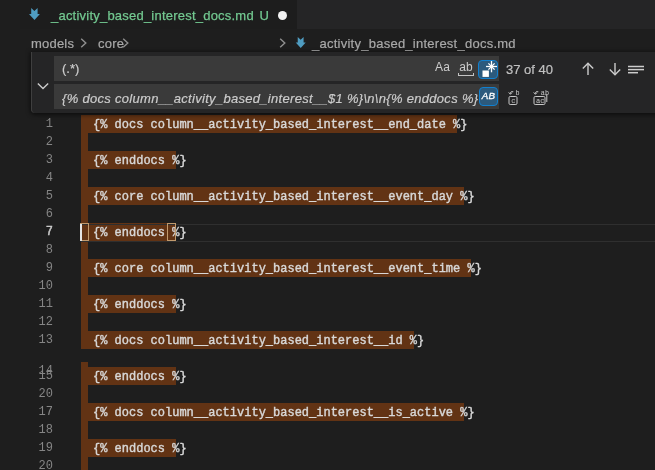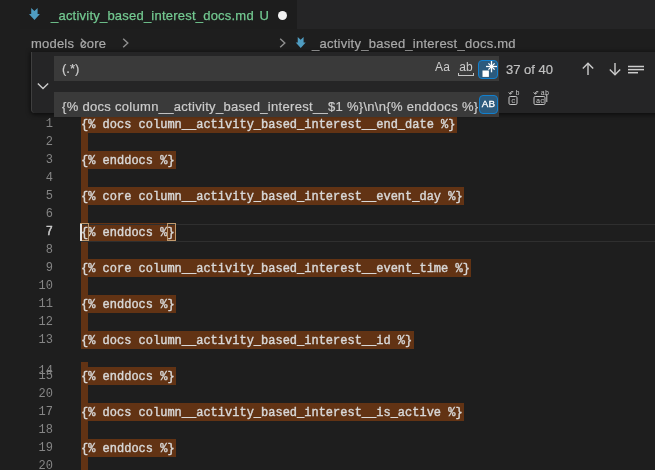--- a/index.html
+++ b/index.html
@@ -14,28 +14,28 @@
   #tab .u { position:absolute; left:239.5px; top:7.5px; font-size:13px; color:#73c991; -webkit-text-stroke:0.25px #73c991; }
   #tab .dot { position:absolute; left:258px; top:11px; width:9px; height:9px; border-radius:50%; background:#f2f2f2; }
   #crumb { position:absolute; left:0; top:29px; width:626px; height:23px; font-size:13px; color:#a9a9a9; -webkit-text-stroke:0.2px #a9a9a9; }
   #crumb span { position:absolute; top:7px; white-space:nowrap; letter-spacing:0.2px; }
   #crumb svg.chev { position:absolute; top:8.5px; }
   #crumb svg.fico { position:absolute; top:8px; }
   
   .line { position:absolute; left:0; width:655px; height:18px; }
   .num  { position:absolute; left:0; top:0; width:33px; height:18px; line-height:18px; text-align:right; color:#858585; font-size:12px; font-family:"Liberation Mono", monospace; }
   .bg { position:absolute; left:61px; top:0; height:18px; background:#623314; }
-  .code { position:absolute; left:61px; top:1px; height:18px; line-height:18px; font-size:12px; font-family:"Liberation Mono", monospace; color:#d8d8d8; white-space:pre; -webkit-text-stroke:0.4px #d8d8d8; }
+  .code { position:absolute; left:61px; top:1px; height:18px; line-height:18px; font-size:12px; font-family:"Liberation Mono", monospace; color:#d8d8d8; white-space:pre;padding-left:12px; -webkit-text-stroke:0.4px #d8d8d8; }
     .stub { position:absolute; left:61px; top:0; width:7px; height:18px; background:#623314; }
   
   #widget { position:absolute; left:11px; top:52px; width:644px; height:61px; background:rgba(37,37,38,0.996); border-left:1.5px solid #3f3f3f; border-bottom-left-radius:4px; box-shadow:0 1px 4px 1px rgba(0,0,0,0.55); }
   #toggle { position:absolute; left:4.5px; top:29.5px; width:12px; height:8px; }
   .inp { position:absolute; left:22px; width:445px; height:25px; background:rgba(58,58,58,0.996); color:#cccccc; font-size:13px; -webkit-text-stroke:0.2px #cccccc; }
   #findinp { top:4px; }
-  #repinp  { top:40px; }
+  #repinp  { top:32px;font-style:italic; }
   #repinp .inptxt { top:7px; }
   .inptxt { position:absolute; left:8px; top:5px; white-space:nowrap; }
   .opt { position:absolute; top:2px; width:20px; height:20px; border-radius:4px; color:#cccccc; }
   .opt.on { background:rgba(44,90,125,0.996); border:1.5px solid #1180cf; color:#ffffff; }
   #optAa { left:403px; top:6px; font-size:12px; text-align:left; line-height:19px; letter-spacing:0.2px; }
   #optab { left:424px; top:6px; font-size:12px; text-align:center; line-height:19px; letter-spacing:0.2px; }
   #optab .brk { position:absolute; left:2.2px; top:15.2px; width:15.6px; height:2.4px; border-left:1px solid #c4c4c4; border-right:1px solid #c4c4c4; border-bottom:1px solid #c4c4c4; }
   #optre { left:446px; top:8px; height:19px; }
   #optAB { left:425px; top:2.5px; width:19px; height:19px; font-size:9.8px; text-align:center; line-height:16.5px; letter-spacing:0.2px; -webkit-text-stroke:0.3px #fff; }
   #count { position:absolute; left:474px; top:10px; font-size:13px; color:#c0c0c0; -webkit-text-stroke:0.2px #c0c0c0; }
@@ -54,21 +54,21 @@
   <span class="label">_activity_based_interest_docs.md</span>
   <span class="u">U</span>
   <span class="dot"></span>
 </div>
 
 <div id="crumb">
       <span style="left:11px">models</span>
       <svg class="chev" style="left:59.5px" width="7" height="10" viewBox="0 0 7 10">
         <path d="M1.2 0.8 L5.8 5 L1.2 9.2" stroke="#909090" stroke-width="1.4" fill="none"></path>
       </svg>
-      <span style="left:60px">core</span>
+      <span style="left:78px">core</span>
       <svg class="chev" style="left:101.5px" width="7" height="10" viewBox="0 0 7 10">
         <path d="M1.2 0.8 L5.8 5 L1.2 9.2" stroke="#909090" stroke-width="1.4" fill="none"></path>
       </svg>
       <svg class="chev" style="left:258.5px" width="7" height="10" viewBox="0 0 7 10">
         <path d="M1.2 0.8 L5.8 5 L1.2 9.2" stroke="#909090" stroke-width="1.4" fill="none"></path>
       </svg>
       <svg class="fico" style="left:275px" width="11.5" height="11" viewBox="0 0 11 12">
         <path d="M2.2 0 L5.4 2.9 L8.6 0 L8.6 6 L10.9 6 L5.5 12 L0 6 L2.2 6 Z" fill="#4f9cc1"></path>
       </svg>
       <span style="left:292px;letter-spacing:0.25px">_activity_based_interest_docs.md</span>

